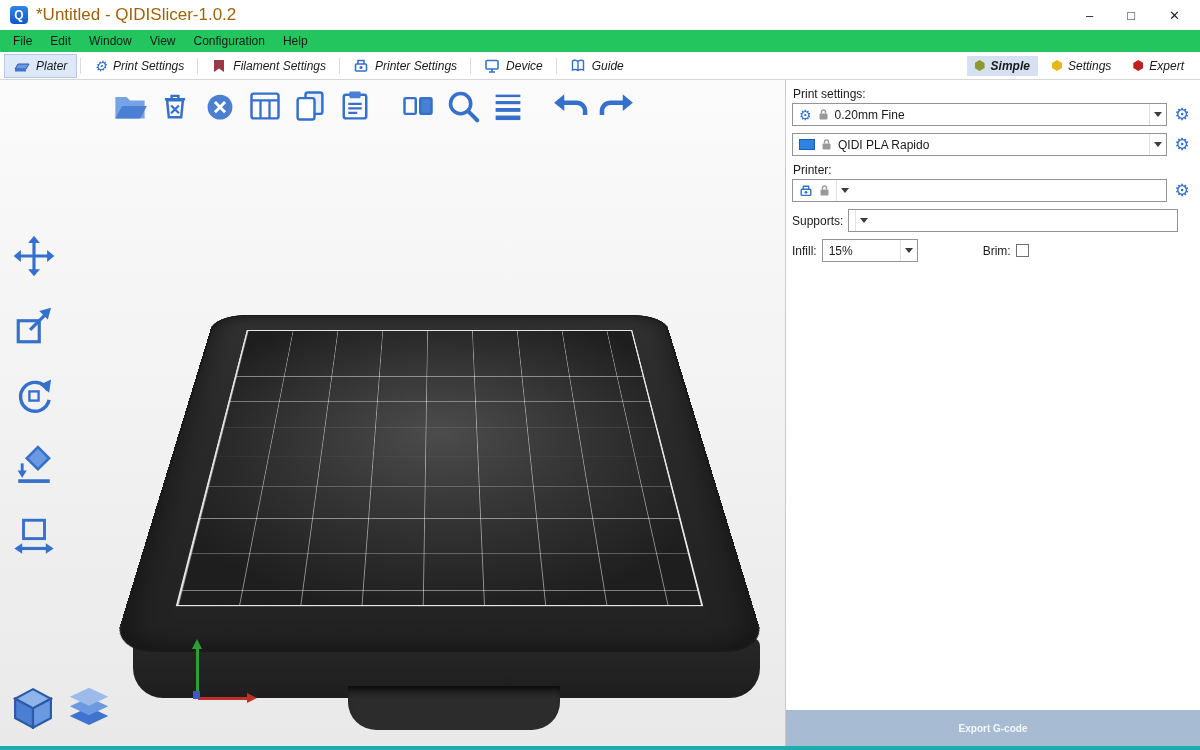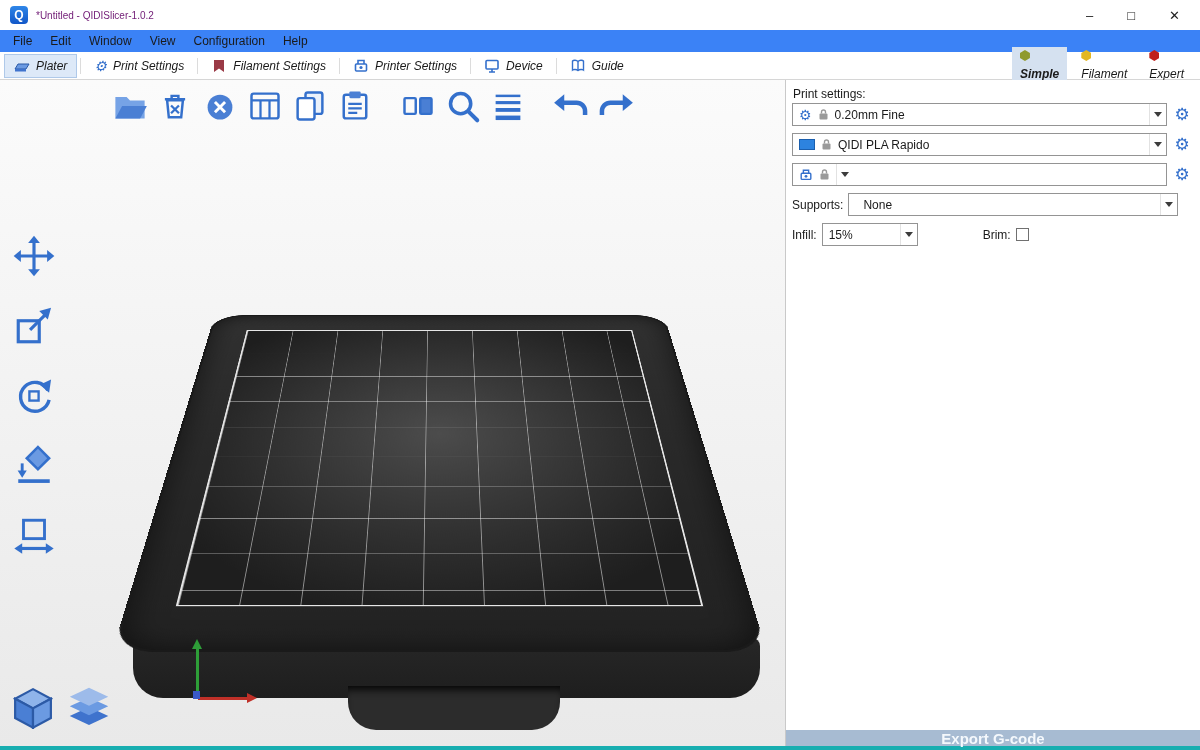--- a/index.html
+++ b/index.html
@@ -4,36 +4,36 @@
 <style>
 :root{--blue:#3470cc;--blue2:#4a7fd4;--blue3:#76a3e6;}
 *{box-sizing:border-box;}
 html,body{margin:0;padding:0;}
 body{width:1200px;height:750px;font-family:"Liberation Sans",sans-serif;font-size:12px;color:#1a1a1a;background:#fff;overflow:hidden;}
 svg{display:block;}
 
 
 .titlebar{height:30px;display:flex;align-items:center;padding:0 10px;gap:8px;background:#fff;}
 .appicon{width:18px;height:18px;border-radius:4px;background:linear-gradient(#2e86e8,#1257c8);color:#fff;font-weight:bold;font-size:12px;display:flex;align-items:center;justify-content:center;}
-.title{font-size:10px;color:#701a75;}
+.title{font-size:17px;color:#a16207;}
 .wincontrols{margin-left:auto;display:flex;gap:34px;padding-right:10px;color:#222;font-size:13px;}
 .wincontrols span{cursor:default;}
 
 
-.menubar{height:22px;display:flex;align-items:center;padding:0 4px;background:#3b82f6;}
+.menubar{height:22px;display:flex;align-items:center;padding:0 4px;background:#22c55e;}
 .menubar span{padding:2px 9px;cursor:default;}
 
 
 .tabbar{height:28px;display:flex;align-items:center;border-bottom:1px solid #d6d6d6;padding:0 4px;background:#fff;font-style:italic;}
 .tab{display:flex;align-items:center;gap:6px;padding:3px 9px;border:1px solid transparent;white-space:nowrap;}
 .tab.active{background:#dde9f8;border:1px solid #afc9e9;}
 .tabsep{width:1px;height:16px;background:#dcdcdc;margin:0 3px;}
 .gchar{color:var(--blue);font-size:14px;line-height:1;}
 .modes{margin-left:auto;display:flex;align-items:center;gap:6px;padding-right:4px;}
-.mode{display:flex;align-items:flex-start;gap:6px;padding:3px 8px;flex-direction:column;}
+.mode{display:flex;align-items:center;gap:6px;padding:3px 8px;}
 .mode.active{background:#d5e1f0;font-weight:bold;}
 .hex{width:10px;height:11px;clip-path:polygon(50% 0,100% 27%,100% 73%,50% 100%,0 73%,0 27%);}
 
 
 .main{display:flex;height:666px;}
 .viewport{position:relative;width:785px;height:666px;background:linear-gradient(#fbfbfb,#e9e9e9);overflow:hidden;}
 .sidebar{position:relative;width:415px;height:666px;background:#fff;border-left:1px solid #c9c9c9;padding:4px 8px 0 6px;}
 .modebar{height:4px;background:#18aeb0;}
 
 
@@ -75,21 +75,21 @@
 .arrowbox{width:17px;height:100%;display:flex;align-items:center;justify-content:center;border-left:1px solid #e2e2e2;}
 .dtri{width:0;height:0;border-left:4px solid transparent;border-right:4px solid transparent;border-top:5px solid #3c3c3c;}
 .cgear{color:var(--blue);font-size:14px;line-height:1;}
 .gearbtn{width:20px;text-align:center;color:var(--blue);font-size:17px;line-height:1;cursor:pointer;}
 .swatch{width:16px;height:11px;background:#2d83df;border:1px solid #1b5fae;flex:none;}
 .inlbl{white-space:nowrap;}
 .combo.supports{margin-right:14px;}
 .combo.infill{flex:none;width:96px;}
 .brimlbl{margin-left:60px;}
 .checkbox{width:13px;height:13px;border:1px solid #707070;background:#fff;cursor:pointer;}
-.export{position:absolute;left:0;right:0;bottom:0;height:16px;background:#a7bbd2;color:#f4f8fc;font-weight:bold;display:flex;align-items:center;justify-content:center;font-size:15px;cursor:pointer;}
+.export{position:absolute;left:0;right:0;bottom:0;height:36px;background:#a7bbd2;color:#f4f8fc;font-weight:bold;display:flex;align-items:center;justify-content:center;font-size:10px;cursor:pointer;}
 </style>
 </head>
 <body>
 
 <div class="titlebar">
   <span class="appicon">Q</span>
   <span class="title">*Untitled - QIDISlicer-1.0.2</span>
   <div class="wincontrols">
     <span>–</span>
     <span>□</span>
@@ -152,21 +152,21 @@
     <span>Guide</span>
   </div>
 
   <div class="modes">
     <div class="mode active">
       <span class="hex" style="background:#8f9a2e"></span>
       <span>Simple</span>
     </div>
     <div class="mode">
       <span class="hex" style="background:#e3b722"></span>
-      <span>Filament</span>
+      <span>Settings</span>
     </div>
     <div class="mode">
       <span class="hex" style="background:#c0201c"></span>
       <span>Expert</span>
     </div>
   </div>
 </div>
 
 <div class="main">
 
@@ -341,20 +341,21 @@
           <path d="M4.5 5.5V4a2 2 0 0 1 4 0v1.5" fill="none" stroke="#9a9a9a" stroke-width="1.4"></path>
         </svg>
         <span class="cval">QIDI PLA Rapido</span>
         <span class="arrowbox">
             <span class="dtri"></span>
           </span>
       </div>
       <span class="gearbtn">⚙</span>
     </div>
 
+    <div class="slabel">Printer:</div>
     <div class="srow">
       <div class="combo">
         <svg width="14" height="14" viewBox="0 0 16 16">
           <rect x="2.5" y="6" width="11" height="7" rx="1" fill="none" stroke="#3470cc" stroke-width="1.6"></rect>
           <path d="M5 6V2.5h6V6" fill="none" stroke="#3470cc" stroke-width="1.6"></path>
           <circle cx="8" cy="9.5" r="1.6" fill="#3470cc"></circle>
         </svg>
         <svg width="13" height="13" viewBox="0 0 13 13">
           <rect x="2.5" y="5.5" width="8" height="6" rx="1" fill="#9a9a9a"></rect>
           <path d="M4.5 5.5V4a2 2 0 0 1 4 0v1.5" fill="none" stroke="#9a9a9a" stroke-width="1.4"></path>
@@ -362,21 +363,20 @@
         <span class="arrowbox">
             <span class="dtri"></span>
           </span>
       </div>
       <span class="gearbtn">⚙</span>
     </div>
 
     <div class="srow" style="">
       <span class="inlbl">Supports:</span>
       <div class="combo supports">
-        <span class="cval" style="padding-left:8px">None</span>
         <span class="arrowbox">
             <span class="dtri"></span>
           </span>
       </div>
     </div>
 
     <div class="srow">
       <span class="inlbl">Infill:</span>
       <div class="combo infill">
         <span class="cval">15%</span>

